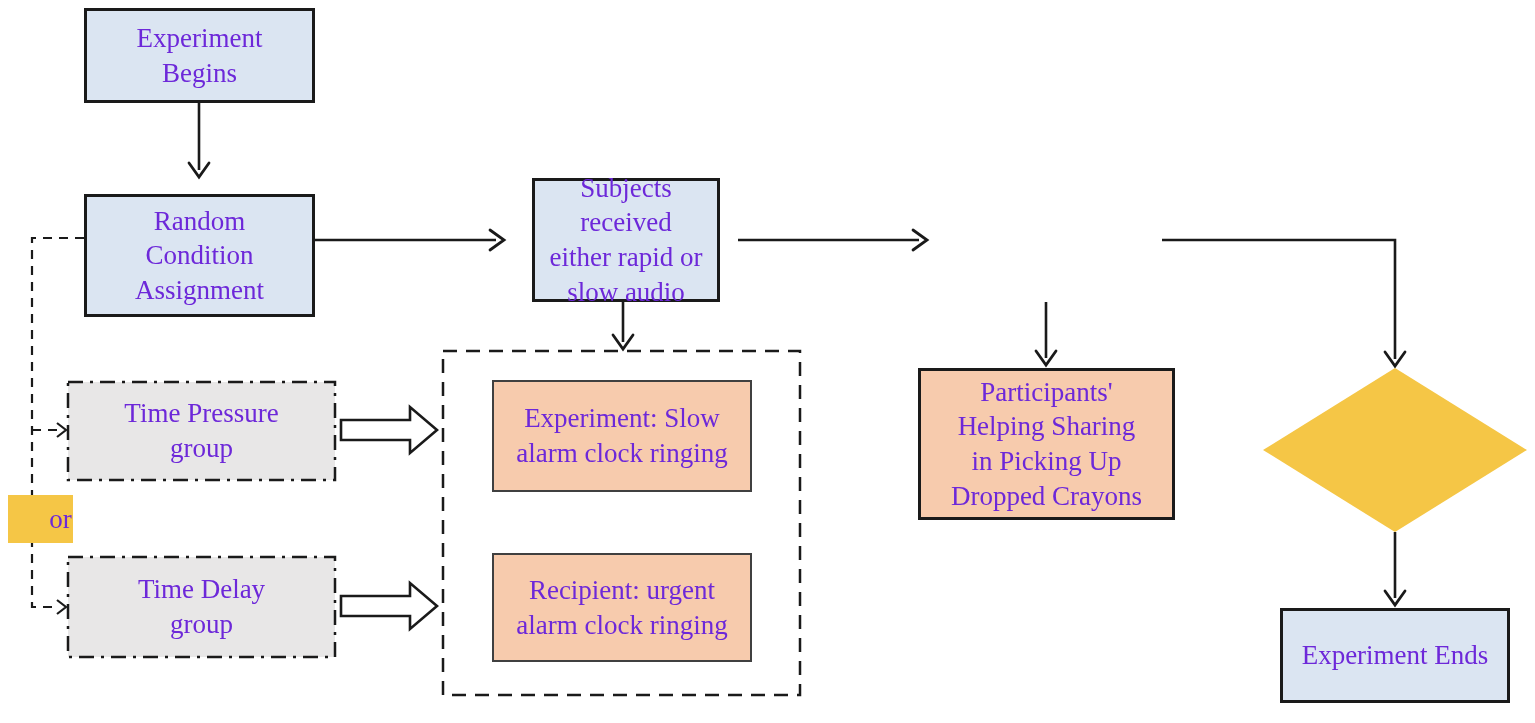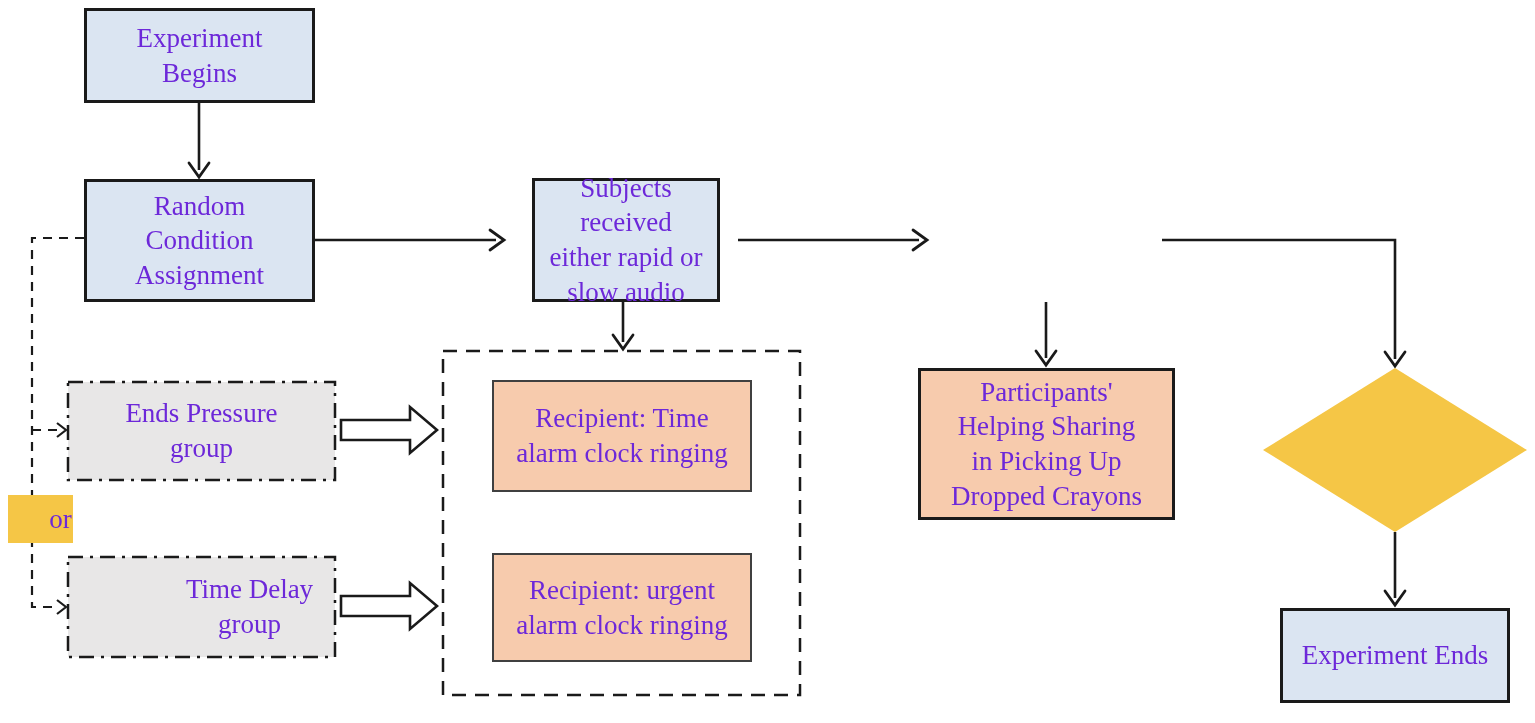--- a/index.html
+++ b/index.html
@@ -73,38 +73,38 @@
 
     <polygon class="hollow" points="341,420 410,420 410,407 437,430 410,453 410,440 341,440"></polygon>
     <polygon class="hollow" points="341,596 410,596 410,583 437,606 410,629 410,616 341,616"></polygon>
 
     <polygon class="diamond" points="1395,368 1527,450 1395,532 1263,450"></polygon>
   </svg>
 
   <div class="node blue" style="left:84px;top:8px;width:231px;height:95px;">Experiment
 Begins</div>
 
-  <div class="node blue" style="left:84px;top:179px;width:231px;height:123px;">Random
+  <div class="node blue" style="left:84px;top:194px;width:231px;height:123px;">Random
 Condition
 Assignment</div>
 
   <div class="node blue" style="left:532px;top:178px;width:188px;height:124px;">Subjects received
 either rapid or
 slow audio</div>
 
 
-  <div class="node ghost" style="left:68px;top:382px;width:267px;height:98px;">Ends Pressure
+  <div class="node ghost" style="left:68px;top:382px;width:267px;height:98px;">Time Pressure
 group</div>
 
   <div class="node gold-chip" style="left:8px;top:495px;width:65px;height:48px;padding-left:40px;">or</div>
 
-  <div class="node ghost" style="left:68px;top:557px;width:267px;height:100px;margin-left:48px;">Time Delay
+  <div class="node ghost" style="left:68px;top:557px;width:267px;height:100px;">Time Delay
 group</div>
 
-  <div class="node orange-thin" style="left:492px;top:380px;width:260px;height:112px;">Recipient: Time
+  <div class="node orange-thin" style="left:492px;top:380px;width:260px;height:112px;">Experiment: Slow
 alarm clock ringing</div>
 
   <div class="node orange-thin" style="left:492px;top:553px;width:260px;height:109px;">Recipient: urgent
 alarm clock ringing</div>
 
   <div class="node orange-thick" style="left:918px;top:368px;width:257px;height:152px;">Participants'
 Helping Sharing
 in Picking Up
 Dropped Crayons</div>
 

